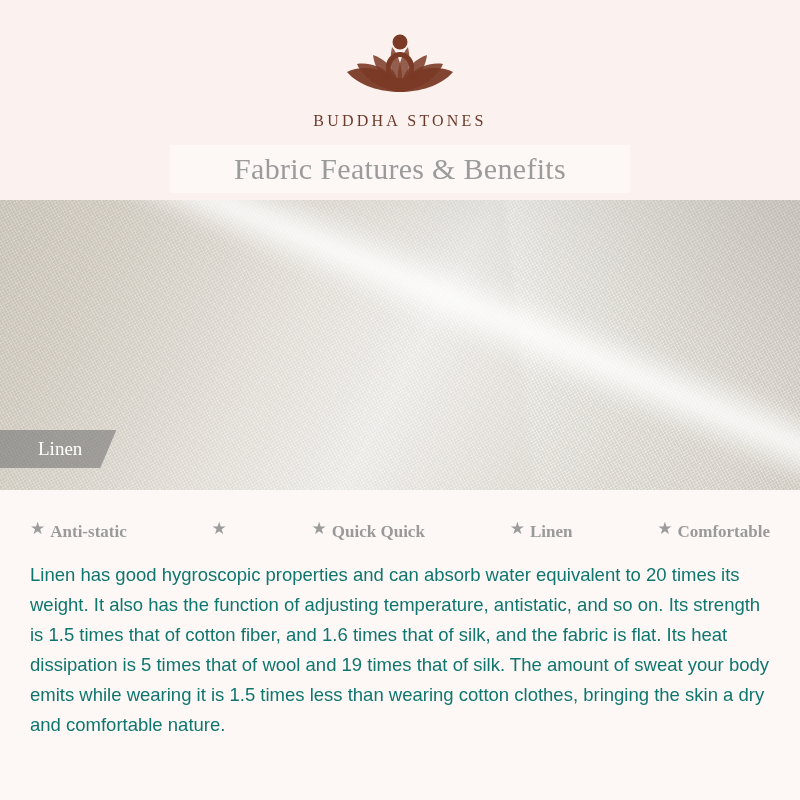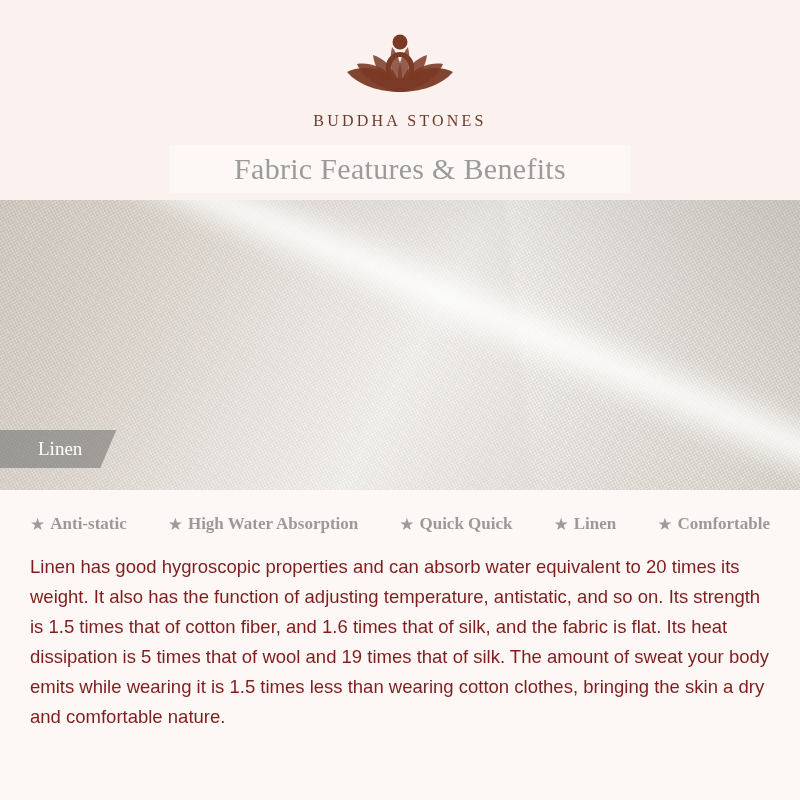--- a/index.html
+++ b/index.html
@@ -192,26 +192,27 @@
   .star {
     color: #9c9c9c;
     font-size: 17px;
     line-height: 1;
   }
   .feature-label {
     font-family: "Liberation Serif", serif;
     font-weight: bold;
     font-size: 17px;
     color: #9a9a9a;
+    margin-top: 8px;
   }
   .body-text {
     margin-top: 8px;
     font-size: 18.5px;
     line-height: 1.62;
-    color: #7f1d1d;
+    color: #0f766e;
     text-align: left;
   }
 </style>
 </head>
 <body>
 
 <div class="page">
 
   <div class="corner corner-tl"></div>
   <div class="corner corner-tr"></div>
@@ -257,21 +258,20 @@
   </div>
 
   <div class="content">
     <div class="features">
       <div class="feature">
         <span class="star">★</span>
         <span class="feature-label">Anti-static</span>
       </div>
       <div class="feature">
         <span class="star">★</span>
-        <span class="feature-label">High Water Absorption</span>
       </div>
       <div class="feature">
         <span class="star">★</span>
         <span class="feature-label">Quick Quick</span>
       </div>
       <div class="feature">
         <span class="star">★</span>
         <span class="feature-label">Linen</span>
       </div>
       <div class="feature">

